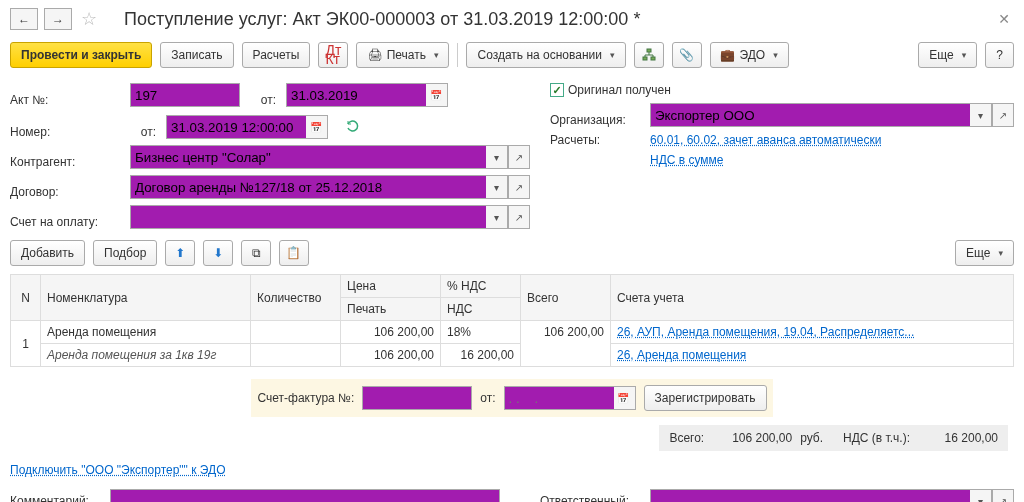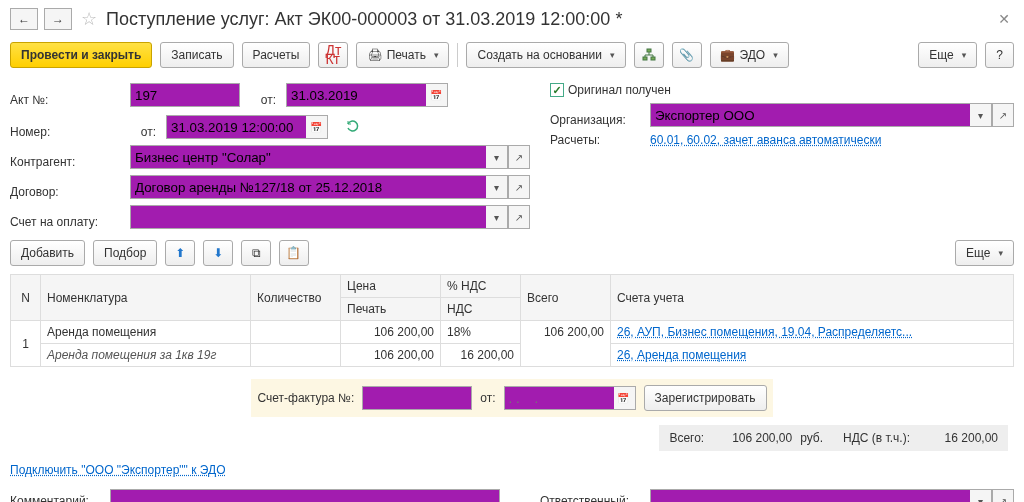--- a/index.html
+++ b/index.html
@@ -1,21 +1,21 @@
 <!DOCTYPE html>
 <html><head>
 <meta charset="utf-8">
 <style>
   * { box-sizing: border-box; margin: 0; padding: 0; }
   body { font-family: Arial, sans-serif; font-size: 12px; color: #333; background: #fff; width: 1024px; }
   .window { padding: 8px 10px; }
   .titlebar { display: flex; align-items: center; gap: 6px; padding-bottom: 6px; }
   .nav-btn { width: 28px; height: 22px; border: 1px solid #aaa; background: #f5f5f5; display: flex; align-items: center; justify-content: center; cursor: pointer; }
   .star { width: 22px; height: 22px; display: flex; align-items: center; justify-content: center; color: #bbb; font-size: 18px; }
-  .title { font-size: 18px; flex: 1; }
+  .title { font-size: 18px; flex: 1; margin-left: 18px; }
   .close-x { font-size: 14px; color: #888; cursor: pointer; padding: 0 4px; }
   .toolbar { display: flex; align-items: center; gap: 8px; padding: 6px 0 12px 0; flex-wrap: wrap; }
   .btn { border: 1px solid #aaa; background: linear-gradient(#fff,#eee); padding: 4px 10px; height: 26px; display: inline-flex; align-items: center; gap: 4px; cursor: pointer; border-radius: 3px; font-size: 12px; }
   .btn-primary { background: linear-gradient(#ffe145,#ffcf00); border: 1px solid #c9a300; font-weight: bold; }
   .btn-icon { width: 30px; justify-content: center; padding: 4px 0; }
   .btn-drop::after { content: "▾"; margin-left: 4px; font-size: 9px; color: #555; }
   .sep-v { width: 1px; height: 24px; background: #ccc; }
   .spacer { flex: 1; }
   .form-row { display: flex; align-items: flex-end; gap: 10px; padding: 3px 0; }
   .form-row .lbl { width: 110px; color: #333; }
@@ -156,20 +156,24 @@
         <div class="field-group" style="flex:1">
           <input class="inp inp-l" value="Экспортер ООО" style="">
           <div class="field-btn">▾</div>
           <div class="field-btn">↗</div>
         </div>
       </div>
       <div class="form-row">
         <div class="lbl" style="width:90px">Расчеты:</div>
         <span class="link">60.01, 60.02, зачет аванса автоматически</span>
       </div>
+      <div class="form-row">
+        <div class="lbl" style="width:90px"></div>
+        <span class="link">НДС в сумме</span>
+      </div>
     </div>
   </div>
 
   <div class="row-btns">
     <div class="btn">Добавить</div>
     <div class="btn">Подбор</div>
     <div class="btn btn-icon">
         <span style="color:#27c">⬆</span>
       </div>
     <div class="btn btn-icon">
@@ -202,21 +206,21 @@
       </tr>
     </thead>
     <tbody>
       <tr>
         <td class="ctr" rowspan="2">1</td>
         <td>Аренда помещения</td>
         <td></td>
         <td class="num">106 200,00</td>
         <td>18%</td>
         <td class="num" rowspan="2" style="vertical-align:top">106 200,00</td>
-        <td><span class="link">26, АУП, Бизнес помещения, 19.04, Распределяетс...</span></td>
+        <td><span class="link">26, АУП, Аренда помещения, 19.04, Распределяетс...</span></td>
       </tr>
       <tr>
         <td class="it">Аренда помещения за 1кв 19г</td>
         <td></td>
         <td class="num">106 200,00</td>
         <td class="num">16 200,00</td>
         <td><span class="link">26, Аренда помещения</span></td>
       </tr>
     </tbody>
   </table>

